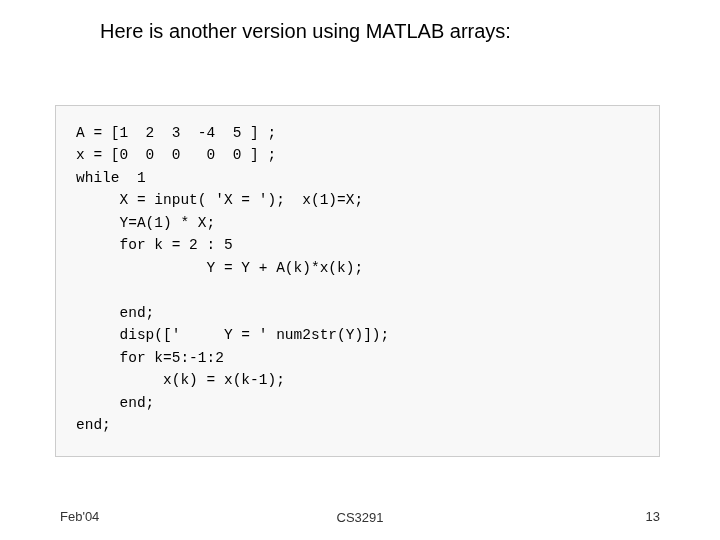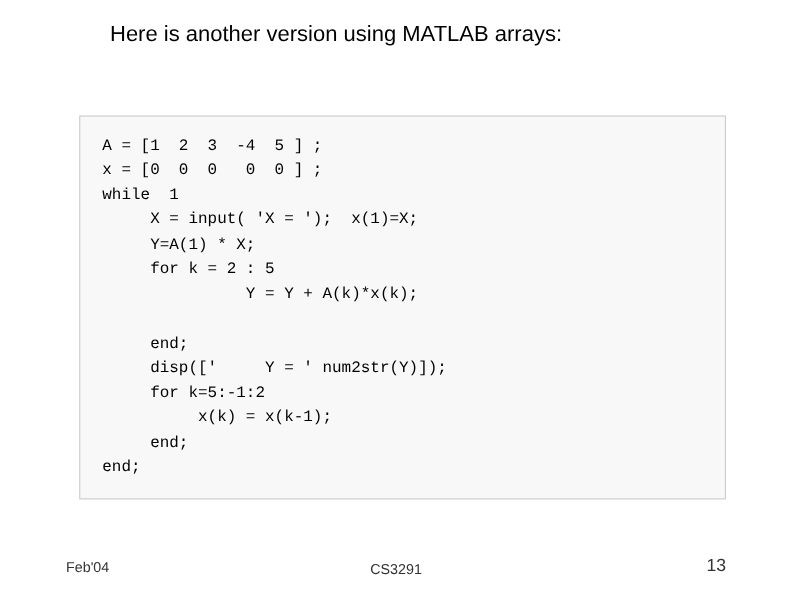--- a/index.html
+++ b/index.html
@@ -32,21 +32,21 @@
       color: #000000;
       margin-bottom: 18px;
       padding-left: 70px;
       font-weight: normal;
     }
 
     .code-box {
       border: 1px solid #cccccc;
       background: #f8f8f8;
       padding: 16px 20px;
-      margin: 0 30px 0 42px;
+      margin: 0 30px 0 25px;
       flex: 1;
       font-family: 'Courier New', Courier, monospace;
       font-size: 14.5px;
       line-height: 1.55;
       color: #000000;
       white-space: pre;
       overflow: hidden;
     }
 
     .footer {
@@ -64,21 +64,21 @@
 
     .footer-center {
       font-size: 13px;
       position: absolute;
       left: 50%;
       transform: translateX(-50%);
       bottom: 15px;
     }
 
     .footer-right {
-      font-size: 16px;
+      font-size: 13px;
     }
   </style>
 </head>
 <body>
 
 <div class="slide-container">
   <div class="slide-title">Here is another version using MATLAB arrays:</div>
   <div class="code-box">A = [1  2  3  -4  5 ] ;
 x = [0  0  0   0  0 ] ;
 while  1

